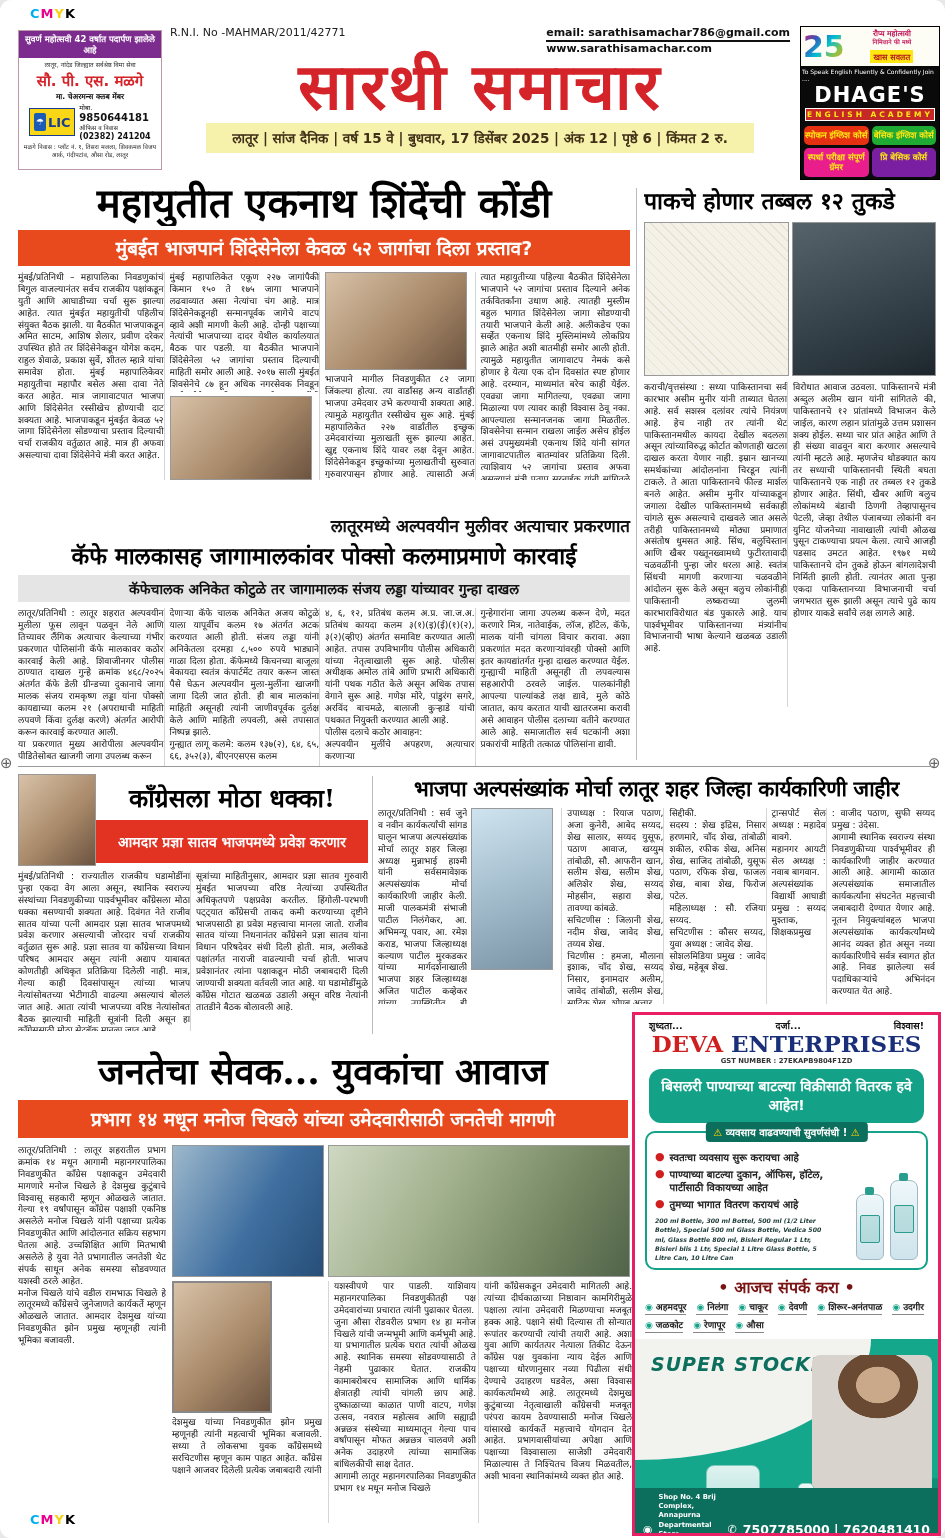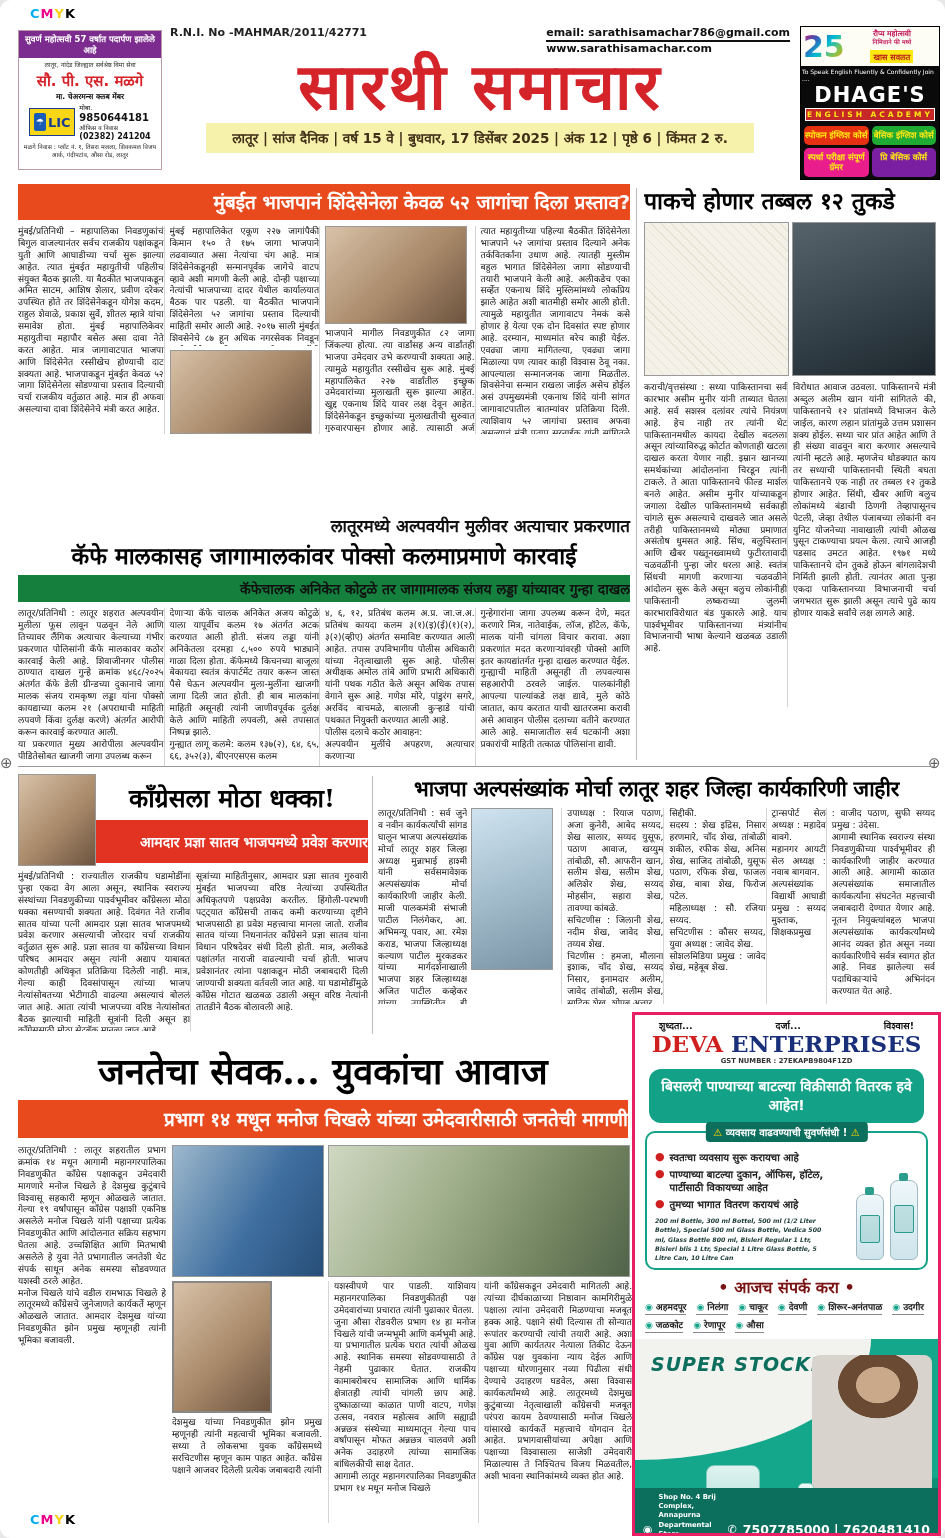--- a/index.html
+++ b/index.html
@@ -6,21 +6,21 @@
   .page{position:relative;width:945px;height:1538px;background:#fff;margin:0 auto;
         font-family:"DejaVu Sans","Liberation Sans",sans-serif;color:#111;overflow:hidden;border-radius:11px;}
   .abs{position:absolute;}
   .jtext{font-size:9px;line-height:1.32;text-align:justify;overflow:hidden;white-space:pre-line;}
   .colrule{border-left:1px solid #d5d5d5;padding-left:5px;}
   
   .cmyk{font-weight:bold;font-size:13px;letter-spacing:1px;}
   .cmyk .c{color:#00aeef}.cmyk .m{color:#ec008c}.cmyk .y{color:#f7d117}.cmyk .k{color:#000}
   .regmark{color:#666;font-size:15px;}
   
-  .rni{font-size:11px;font-weight:bold;color:#222;}
+  .rni{font-size:11px;font-weight:normal;color:#222;}
   .hdr-links{font-size:11px;font-weight:bold;color:#111;text-align:left;}
   .hdr-links .em{border-bottom:2px solid #111;display:inline-block;padding-bottom:1px;}
   .masthead{font-size:64px;font-weight:700;color:#d5232a;text-align:center;line-height:1.0;
             white-space:nowrap;letter-spacing:2px;font-family:"DejaVu Serif","Liberation Serif",serif;}
   .datestrip{background:#f7f2ab;text-align:center;font-size:13.5px;font-weight:bold;color:#413018;
              padding:6px 4px;white-space:nowrap;overflow:hidden;}
   
   .lic{border:1px solid #b9a;background:#fff;font-size:7px;text-align:center;overflow:hidden;}
   .lic .pban{background:#7c2b8e;color:#fff;font-weight:bold;font-size:8.5px;padding:3px 2px;line-height:1.25;}
   .lic .tiny{font-size:6.3px;color:#333;margin-top:2px;}
@@ -43,36 +43,36 @@
   .dhage .tag{font-size:6px;padding:2px 1px;text-align:left;}
   .dhage .nm{font-size:21px;font-weight:800;letter-spacing:1px;line-height:1.05;}
   .dhage .acad{background:#c62828;color:#ffe812;font-size:7.5px;font-weight:bold;letter-spacing:3px;
                padding:1px 0;margin:2px 4px;border:1px solid #fff;}
   .dgrid{display:grid;grid-template-columns:1fr 1fr;gap:3px;padding:3px;}
   .dbox{border-radius:5px;color:#ffe812;font-weight:800;font-size:8.5px;padding:4px 1px;line-height:1.25;}
   
   .kick{font-weight:800;color:#000;}
   .head-xl{font-weight:800;color:#000;white-space:nowrap;overflow:hidden;text-align:center;
            font-family:"DejaVu Serif","Liberation Serif",serif;}
-  .band{color:#fff;font-weight:800;text-align:right;overflow:hidden;white-space:nowrap;}
+  .band{color:#fff;font-weight:800;text-align:center;overflow:hidden;white-space:nowrap;}
   .band.orange{background:#e8491d;}
   .band.red{background:#e23222;}
-  .band.gray{background:#15803d;color:#111;}
+  .band.gray{background:#e5e5e5;color:#111;}
   .cols{display:flex;}
   .photo{background:linear-gradient(135deg,#b9c2c9,#8b949c 60%,#6e7880);border:1px solid #999;}
   .photo.warm{background:linear-gradient(135deg,#d8c2a8,#a98a6a 55%,#6d5440);}
   .photo.map{background:repeating-linear-gradient(45deg,#f4f1e8 0 6px,#e7e2d2 6px 7px),#f4f1e8;}
   .photo.dark{background:linear-gradient(160deg,#57636b,#2e3a42 70%,#1d262c);}
   .photo.crowd{background:linear-gradient(120deg,#cfd8c2,#9fae8a 40%,#70825e 75%,#51644a);}
   .photo.barrels{background:linear-gradient(120deg,#9db8cc,#3f6fa0 55%,#274e78);}
   .vrule{border-left:1px solid #bbb;}
   .hr{border-top:1px solid #999;}
   
   .deva{border:3px solid #e91e63;background:#fff;overflow:hidden;font-family:"DejaVu Sans",sans-serif;}
-  .deva .trio{display:flex;justify-content:space-between;font-size:9.5px;font-weight:bold;padding:4px 24px 0;}
+  .deva .trio{display:flex;justify-content:space-between;font-size:9.5px;font-weight:bold;padding:4px 14px 0;}
   .deva .title{text-align:center;font-family:"DejaVu Serif","Liberation Serif",serif;font-weight:800;font-size:23px;line-height:1.05;}
   .deva .title .r{color:#d01f1f}.deva .title .b{color:#1a2f7a}
   .deva .gst{text-align:center;font-size:6.8px;font-weight:bold;color:#333;margin:1px 0 4px;}
   .deva .offer{background:#13a288;color:#fff;border-radius:12px;margin:0 14px;padding:8px 6px;
                text-align:center;font-weight:800;font-size:14px;line-height:1.35;}
   .deva .obox{border:2px solid #13a288;border-radius:10px;margin:8px 10px 6px;padding:14px 8px 6px;position:relative;}
   .deva .pill{position:absolute;top:-11px;left:50%;transform:translateX(-50%);background:#0c6e5c;color:#fff;
               font-size:10px;font-weight:800;padding:3px 8px;border-radius:4px;white-space:nowrap;}
   .deva .pill .warn{color:#ffd400;}
   .bulrow{display:flex;gap:5px;align-items:flex-start;margin:4px 0;font-size:10px;font-weight:bold;color:#222;line-height:1.3;}
@@ -111,21 +111,21 @@
   </div>
   <div class="abs cmyk" style="left:30px;top:1512px">
     <span class="c">C</span><span class="m">M</span><span class="y">Y</span><span class="k">K</span>
   </div>
   <span class="abs regmark" style="left:925px;top:36px">⊕</span>
   <span class="abs regmark" style="left:0px;top:754px">⊕</span>
   <span class="abs regmark" style="left:928px;top:754px">⊕</span>
   <span class="abs regmark" style="left:876px;top:1470px">⊕</span>
 
   <div class="abs lic" style="left:18px;top:30px;width:142px;height:138px">
-    <div class="pban">सुवर्ण महोत्सवी 57 वर्षात पदार्पण झालेले आहे</div>
+    <div class="pban">सुवर्ण महोत्सवी 42 वर्षात पदार्पण झालेले आहे</div>
     <div class="tiny">लातूर, नांदेड जिल्ह्यात सर्वश्रेष्ठ विमा सेवा</div>
     <div class="nm">सौ. पी. एस. मळगे</div>
     <div class="mem">मा. चेअरमन्स क्लब मेंबर</div>
     <div class="licrow">
       <div class="liclogo">
         <span class="sq">☂</span>
         <span class="txt">LIC</span>
       </div>
       <div style="text-align:left">
         <div style="font-size:6.5px">मोबा.</div>
@@ -164,20 +164,21 @@
     <div class="dgrid">
       <div class="dbox" style="background:#e53012">स्पोकन इंग्लिश कोर्स</div>
       <div class="dbox" style="background:#1faa34">बेसिक इंग्लिश कोर्स</div>
       <div class="dbox" style="background:#e91e8c">स्पर्धा परीक्षा संपूर्ण ग्रॅमर</div>
       <div class="dbox" style="background:#7b1fa2">प्रि बेसिक कोर्स</div>
     </div>
 
   </div>
 
   <div class="abs" style="left:18px;top:180px;width:612px">
+    <div class="head-xl" style="font-size:40px;line-height:1.15">महायुतीत एकनाथ शिंदेंची कोंडी</div>
     <div class="band orange" style="font-size:19px;padding:5px 0;margin-top:4px">मुंबईत भाजपानं शिंदेसेनेला केवळ ५२ जागांचा दिला प्रस्ताव?</div>
     <div class="cols" style="margin-top:6px;gap:0;height:208px">
       <div class="jtext" style="width:148px;height:208px">मुंबई/प्रतिनिधी – महापालिका निवडणुकांचं बिगुल वाजल्यानंतर सर्वच राजकीय पक्षांकडून युती आणि आघाडीच्या चर्चा सुरू झाल्या आहेत. त्यात मुंबईत महायुतीची पहिलीच संयुक्त बैठक झाली. या बैठकीत भाजपाकडून अमित साटम, आशिष शेलार, प्रवीण दरेकर उपस्थित होते तर शिंदेसेनेकडून योगेश कदम, राहुल शेवाळे, प्रकाश सुर्वे, शीतल म्हात्रे यांचा समावेश होता. मुंबई महापालिकेवर महायुतीचा महापौर बसेल असा दावा नेते करत आहेत. मात्र जागावाटपात भाजपा आणि शिंदेसेनेत रस्सीखेच होण्याची दाट शक्यता आहे. भाजपाकडून मुंबईत केवळ ५२ जागा शिंदेसेनेला सोडण्याचा प्रस्ताव दिल्याची चर्चा राजकीय वर्तुळात आहे. मात्र ही अफवा असल्याचा दावा शिंदेसेनेचे मंत्री करत आहेत.</div>
       <div style="width:152px;height:208px;overflow:hidden" class="colrule">
         <div class="jtext" style="height:120px">मुंबई महापालिकेत एकूण २२७ जागांपैकी किमान १५० ते १७५ जागा भाजपाने लढवाव्यात असा नेत्यांचा चंग आहे. मात्र शिंदेसेनेकडूनही सन्मानपूर्वक जागेचे वाटप व्हावे अशी मागणी केली आहे. दोन्ही पक्षाच्या नेत्यांची भाजपाच्या दादर येथील कार्यालयात बैठक पार पडली. या बैठकीत भाजपाने शिंदेसेनेला ५२ जागांचा प्रस्ताव दिल्याची माहिती समोर आली आहे. २०१७ साली मुंबईत शिवसेनेचे ८७ हून अधिक नगरसेवक निवडून आले होते. त्यातील ४७ नगरसेवक ठाकरेंची साथ सोडून एकनाथ शिंदेंसोबत आले आहेत. त्यामुळे या जागांशिवाय आणखी काही जागा शिंदेसेनेला सोडण्याची तयारी भाजपाची आहे.</div>
         <div class="photo warm" style="width:140px;height:82px;margin-top:4px"></div>
       </div>
       <div style="width:152px;height:208px;overflow:hidden" class="colrule">
         <div class="photo warm" style="width:140px;height:96px;margin-bottom:4px"></div>
         <div class="jtext" style="height:104px">भाजपाने मागील निवडणुकीत ८२ जागा जिंकल्या होत्या. त्या वार्डांसह अन्य वार्डांतही भाजपा उमेदवार उभे करण्याची शक्यता आहे. त्यामुळे महायुतीत रस्सीखेच सुरू आहे. मुंबई महापालिकेत २२७ वार्डांतील इच्छुक उमेदवारांच्या मुलाखती सुरू झाल्या आहेत. खुद्द एकनाथ शिंदे यावर लक्ष देवून आहेत. शिंदेसेनेकडून इच्छुकांच्या मुलाखतीची सुरुवात गुरुवारपासून होणार आहे. त्यासाठी अर्ज वाटपही करण्यात आले आहे.</div>

